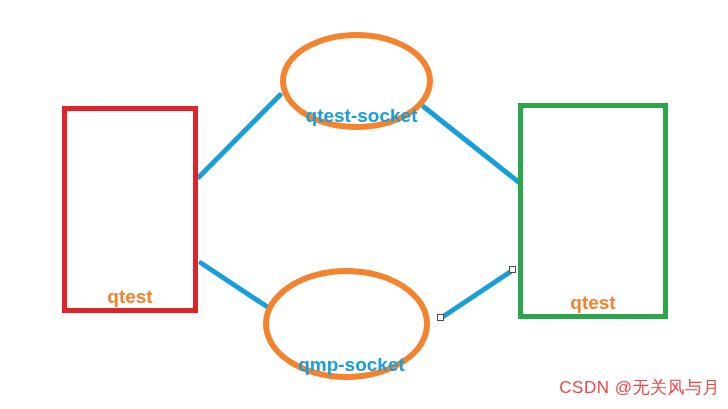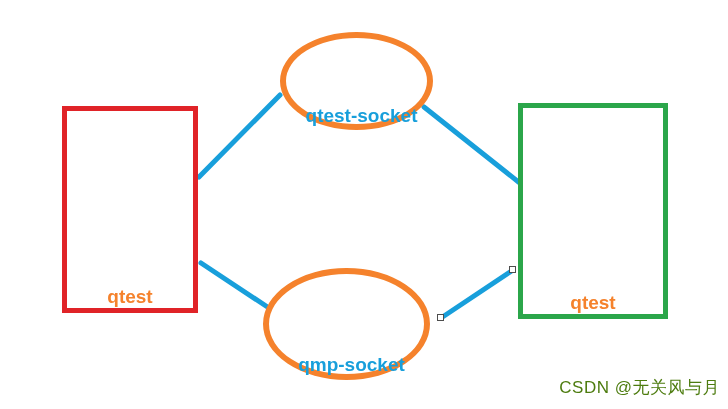--- a/index.html
+++ b/index.html
@@ -77,15 +77,15 @@
     <span class="node-label">qtest-socket</span>
   </div>
 
   <div class="node ellipse" id="node-qmp-socket" style="border-color: rgb(245, 130, 44); color: rgb(24, 159, 219);">
     <span class="node-label">qmp-socket</span>
   </div>
 
   <div class="handle" id="handle-a"></div>
   <div class="handle" id="handle-b"></div>
 
-  <div id="watermark" style="color: #4d7c0f;">CSDN @无关风与月</div>
+  <div id="watermark" style="color: #ef4444;">CSDN @无关风与月</div>
 
 </div>
 
 </body></html>

